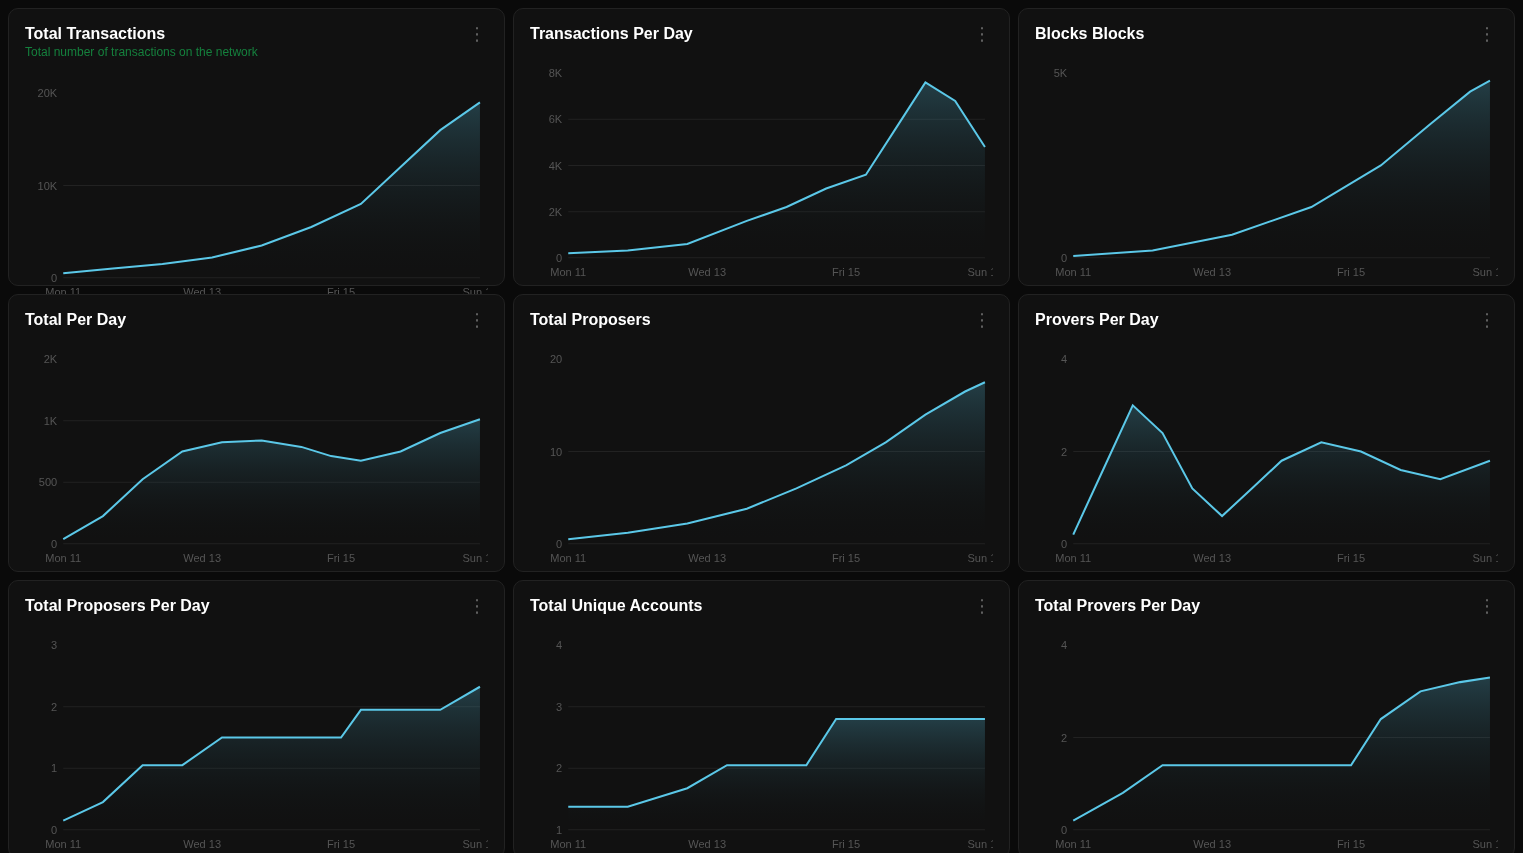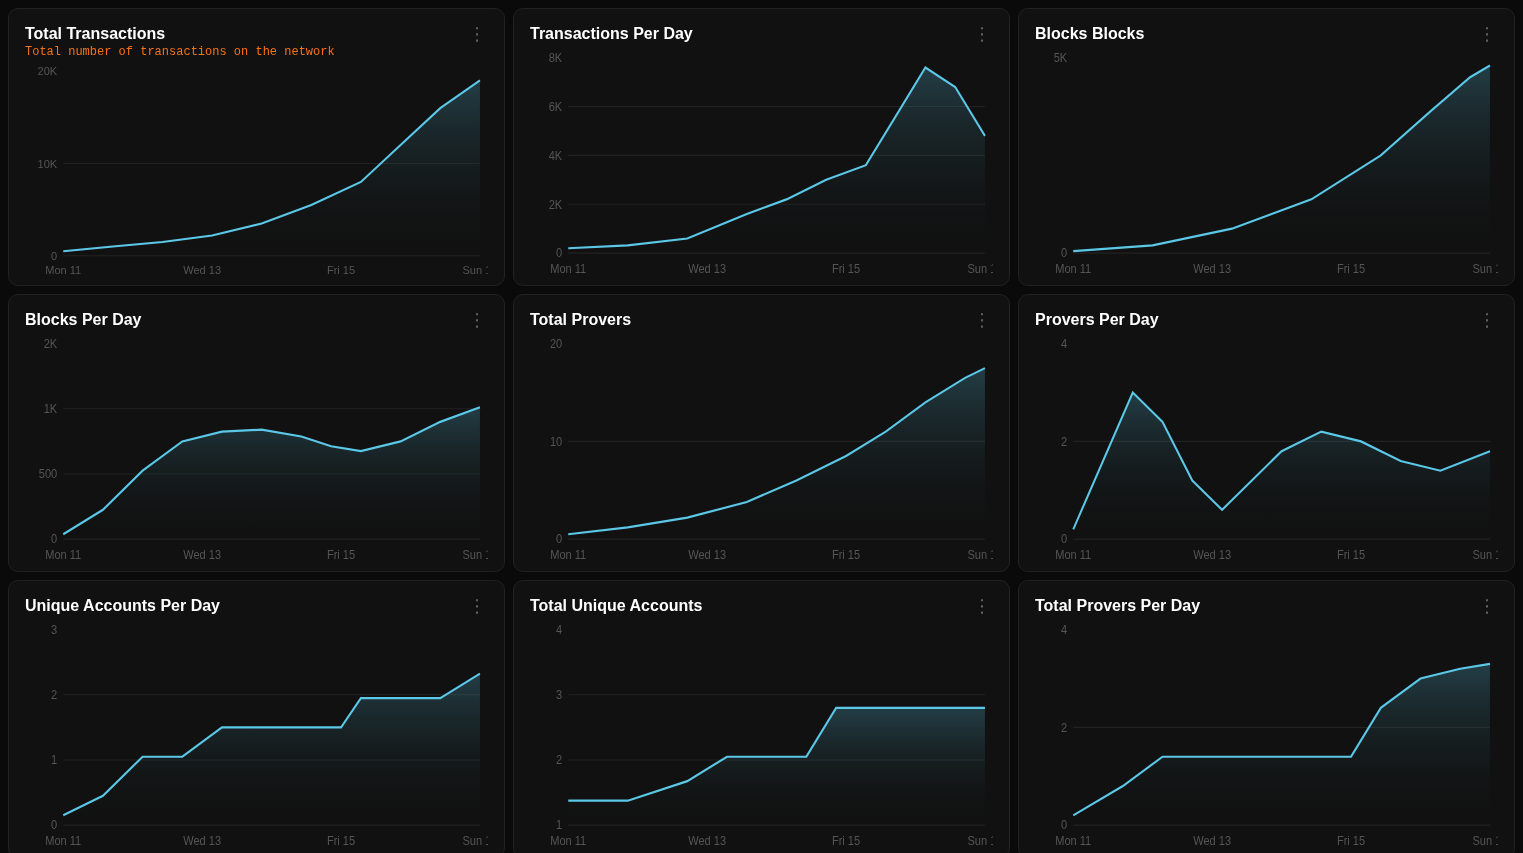--- a/index.html
+++ b/index.html
@@ -30,34 +30,34 @@
       align-items: flex-start;
       margin-bottom: 2px;
     }
     .card-title {
       font-size: 16px;
       font-weight: 700;
       color: #fff;
     }
     .card-subtitle {
       font-size: 12px;
-      color: #f97316;
-      font-family: Liberation Mono, monospace;
+      color: #15803d;
+      margin-bottom: 6px;
     }
     .menu-dots {
       color: #666;
       font-size: 18px;
       cursor: pointer;
       line-height: 1;
       letter-spacing: 2px;
     }
     .chart-area {
       flex: 1;
       position: relative;
-      margin-top: 4px;
+      margin-top: 20px;
     }
     svg.chart {
       width: 100%;
       height: 100%;
     }
     .axis-label {
       font-size: 11px;
       fill: #555;
     }
     .grid-line {
@@ -158,21 +158,21 @@
           <text class="axis-label" x="176" y="206" text-anchor="middle">Wed 13</text>
           <text class="axis-label" x="314" y="206" text-anchor="middle">Fri 15</text>
           <text class="axis-label" x="452" y="206" text-anchor="middle">Sun 17</text>
       <polygon points="38,186.2 116.85714285714285,180.79999999999998 195.7142857142857,165.5 274.57142857142856,138.5 343.5714285714286,98 392.85714285714283,57.50000000000001 432.2857142857143,26 452,15.2 452,188 38,188" fill="url(#grad-total-blocks)" class="chart-fill"></polygon>
       <polyline points="38,186.2 116.85714285714285,180.79999999999998 195.7142857142857,165.5 274.57142857142856,138.5 343.5714285714286,98 392.85714285714283,57.50000000000001 432.2857142857143,26 452,15.2" class="chart-line"></polyline>
     </svg>
   </div>
     </div>
     <div class="card">
     <div class="card-header">
-      <span class="card-title">Blocks Per Day</span>
+      <span class="card-title">Total Per Day</span>
       <span class="menu-dots">⋮</span>
     </div>
 
   <div class="chart-area">
     <svg class="chart" viewBox="0 0 460 210" preserveAspectRatio="none">
       <defs>
         <linearGradient id="grad-blocks-per-day" x1="0" y1="0" x2="0" y2="1">
           <stop offset="0%" stop-color="#5bc8e8" stop-opacity="0.7"></stop>
           <stop offset="100%" stop-color="#0a0a0a" stop-opacity="0.05"></stop>
         </linearGradient>
@@ -188,21 +188,21 @@
           <text class="axis-label" x="176" y="206" text-anchor="middle">Wed 13</text>
           <text class="axis-label" x="314" y="206" text-anchor="middle">Fri 15</text>
           <text class="axis-label" x="452" y="206" text-anchor="middle">Sun 17</text>
       <polygon points="38,183.5 77.42857142857142,161 116.85714285714285,125 156.28571428571428,98 195.7142857142857,89 235.14285714285714,87.2 274.57142857142856,93.5 304.14285714285717,102.5 333.7142857142857,107.00000000000001 373.14285714285717,98 412.57142857142856,80 452,66.5 452,188 38,188" fill="url(#grad-blocks-per-day)" class="chart-fill"></polygon>
       <polyline points="38,183.5 77.42857142857142,161 116.85714285714285,125 156.28571428571428,98 195.7142857142857,89 235.14285714285714,87.2 274.57142857142856,93.5 304.14285714285717,102.5 333.7142857142857,107.00000000000001 373.14285714285717,98 412.57142857142856,80 452,66.5" class="chart-line"></polyline>
     </svg>
   </div>
     </div>
     <div class="card">
     <div class="card-header">
-      <span class="card-title">Total Provers</span>
+      <span class="card-title">Total Proposers</span>
       <span class="menu-dots">⋮</span>
     </div>
 
   <div class="chart-area">
     <svg class="chart" viewBox="0 0 460 210" preserveAspectRatio="none">
       <defs>
         <linearGradient id="grad-total-accounts" x1="0" y1="0" x2="0" y2="1">
           <stop offset="0%" stop-color="#5bc8e8" stop-opacity="0.7"></stop>
           <stop offset="100%" stop-color="#0a0a0a" stop-opacity="0.05"></stop>
         </linearGradient>
@@ -244,21 +244,21 @@
           <text class="axis-label" x="176" y="206" text-anchor="middle">Wed 13</text>
           <text class="axis-label" x="314" y="206" text-anchor="middle">Fri 15</text>
           <text class="axis-label" x="452" y="206" text-anchor="middle">Sun 17</text>
       <polygon points="38,179 67.57142857142857,116 97.14285714285714,53 126.71428571428571,80 156.28571428571428,134 185.85714285714286,161 215.42857142857142,134 245,107.00000000000001 284.42857142857144,89 323.85714285714283,98 363.2857142857143,116 402.7142857142857,125 452,107.00000000000001 452,188 38,188" fill="url(#grad-accounts-per-day)" class="chart-fill"></polygon>
       <polyline points="38,179 67.57142857142857,116 97.14285714285714,53 126.71428571428571,80 156.28571428571428,134 185.85714285714286,161 215.42857142857142,134 245,107.00000000000001 284.42857142857144,89 323.85714285714283,98 363.2857142857143,116 402.7142857142857,125 452,107.00000000000001" class="chart-line"></polyline>
     </svg>
   </div>
     </div>
     <div class="card">
     <div class="card-header">
-      <span class="card-title">Unique Accounts Per Day</span>
+      <span class="card-title">Total Proposers Per Day</span>
       <span class="menu-dots">⋮</span>
     </div>
 
   <div class="chart-area">
     <svg class="chart" viewBox="0 0 460 210" preserveAspectRatio="none">
       <defs>
         <linearGradient id="grad-unique-proposers-per-day" x1="0" y1="0" x2="0" y2="1">
           <stop offset="0%" stop-color="#5bc8e8" stop-opacity="0.7"></stop>
           <stop offset="100%" stop-color="#0a0a0a" stop-opacity="0.05"></stop>
         </linearGradient>

